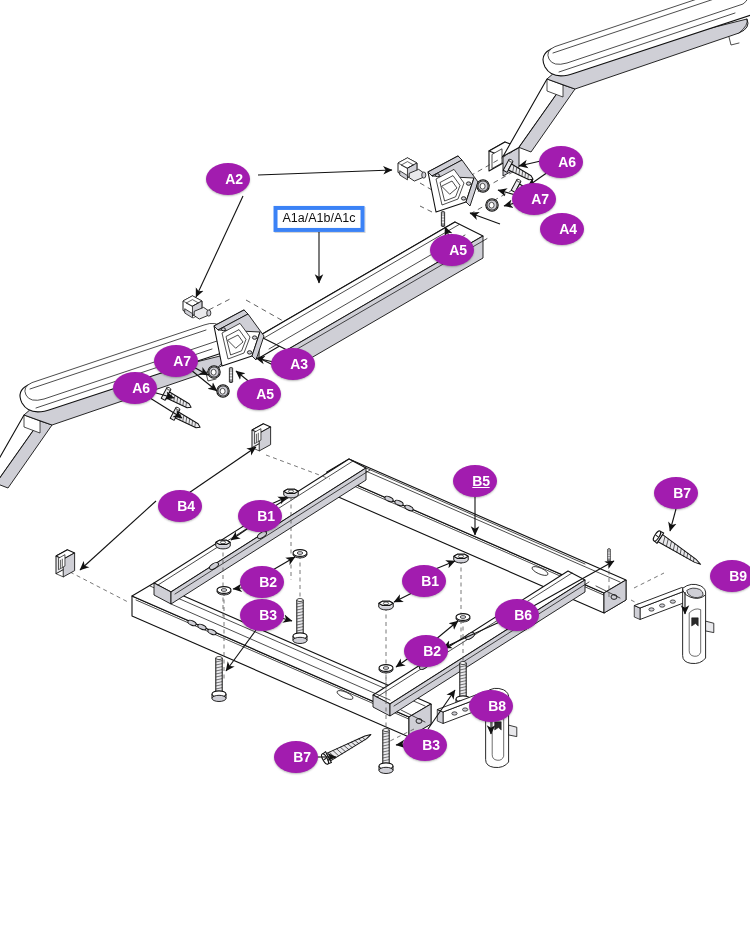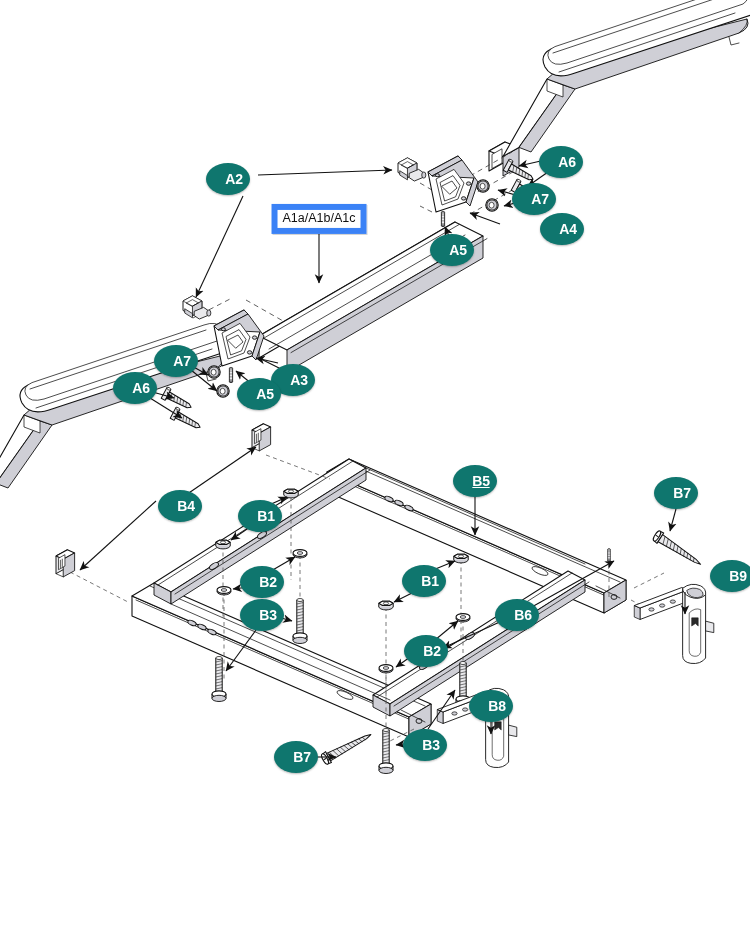--- a/index.html
+++ b/index.html
@@ -1,26 +1,26 @@
 <!DOCTYPE html>
 <html><head>
 <meta charset="utf-8">
 <title>Exploded Parts Diagram</title>
 <style>
   html,body{margin:0;padding:0;background:#ffffff;}
   body{font-family:"Liberation Sans",sans-serif;}
   #stage{position:relative;width:750px;height:926px;background:#fff;overflow:hidden;}
   #art{position:absolute;inset:0;width:750px;height:926px;}
   .badge{position:absolute;width:32px;height:32px;border-radius:50%;
-         background:#0f766e;color:#fff;display:flex;align-items:center;justify-content:center;
+         background:#a21caf;color:#fff;display:flex;align-items:center;justify-content:center;
          font-family:"Liberation Sans",sans-serif;font-weight:bold;font-size:14px;
          letter-spacing:-0.3px;box-shadow:0 1px 2px rgba(0,0,0,.28);
          transform:translate(-50%,-50%);user-select:none;padding-left:12px;}
   .tagbox{position:absolute;transform:translate(-50%,-50%);
-          border:6px solid #3b82f6;background:#fff;padding:2px 5px 3px 5px;
+          border:4px solid #3b82f6;background:#fff;padding:2px 5px 3px 5px;
           font-family:"Liberation Sans",sans-serif;font-size:12.5px;color:#111;
           white-space:nowrap;line-height:1.05;box-shadow:1px 1px 0 rgba(0,0,0,.18);}
 </style>
 </head>
 <body>
 
 <div id="stage">
 
   <svg id="art" viewBox="0 0 750 926" xmlns="http://www.w3.org/2000/svg">
     <defs>
@@ -465,21 +465,21 @@
   </svg>
 
   <div class="tagbox" style="left:319px;top:219px;">A1a/A1b/A1c</div>
 
   <div class="badge" style="left:228px;top:179px;">A2</div>
   <div class="badge" style="left:561px;top:162px;">A6</div>
   <div class="badge" style="left:534px;top:199px;">A7</div>
   <div class="badge" style="left:514px;top:229px;margin-left:48px;">A4</div>
   <div class="badge" style="left:452px;top:250px;">A5</div>
   <div class="badge" style="left:176px;top:361px;">A7</div>
-  <div class="badge" style="left:293px;top:380px;">A3</div>
+  <div class="badge" style="left:293px;top:364px;">A3</div>
   <div class="badge" style="left:135px;top:388px;">A6</div>
   <div class="badge" style="left:259px;top:394px;">A5</div>
 
   <div class="badge" style="left:475px;top:481px;text-decoration:underline;">B5</div>
   <div class="badge" style="left:676px;top:493px;">B7</div>
   <div class="badge" style="left:168px;top:506px;margin-left:12px;">B4</div>
   <div class="badge" style="left:260px;top:516px;">B1</div>
   <div class="badge" style="left:685px;top:576px;margin-left:47px;">B9</div>
   <div class="badge" style="left:262px;top:582px;">B2</div>
   <div class="badge" style="left:424px;top:581px;">B1</div>

